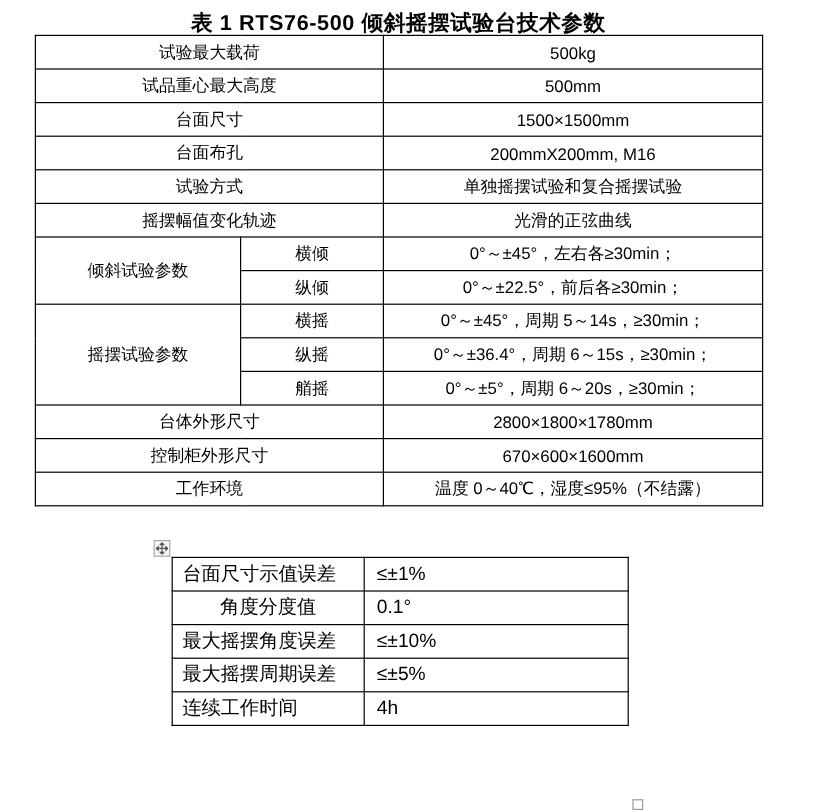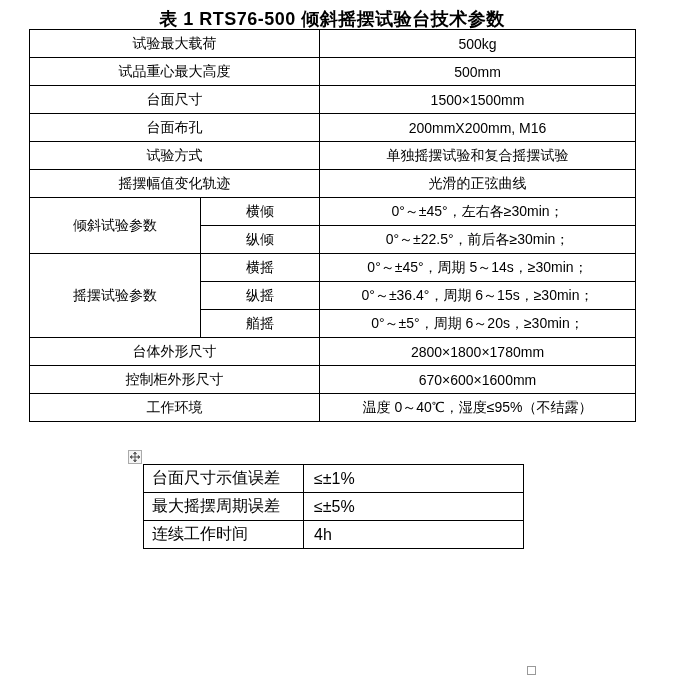--- a/index.html
+++ b/index.html
@@ -172,20 +172,28 @@
     <colgroup>
         <col style="width:160px">
         <col style="width:220px">
       </colgroup>
     <tbody>
         <tr>
       <td class="lbl">台面尺寸示值误差</td>
       <td class="val">≤±1%</td>
     </tr>
     <tr>
+      <td class="lbl center">角度分度值</td>
+      <td class="val">0.1°</td>
+    </tr>
+    <tr>
+      <td class="lbl">最大摇摆角度误差</td>
+      <td class="val">≤±10%</td>
+    </tr>
+    <tr>
       <td class="lbl">最大摇摆周期误差</td>
       <td class="val">≤±5%</td>
     </tr>
     <tr>
       <td class="lbl">连续工作时间</td>
       <td class="val">4h</td>
     </tr>
   </tbody>
     </table>
 

